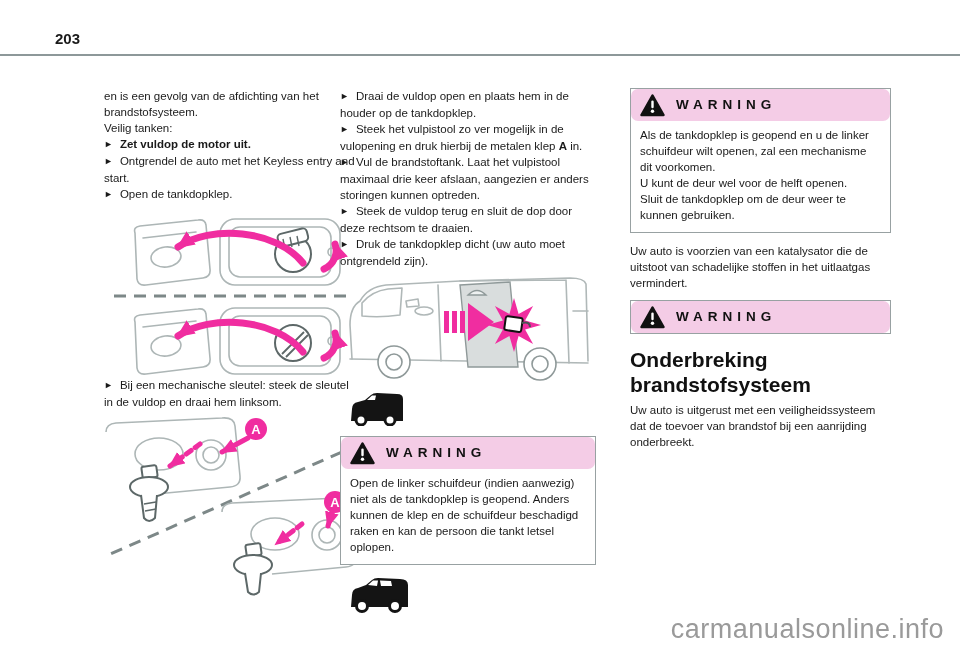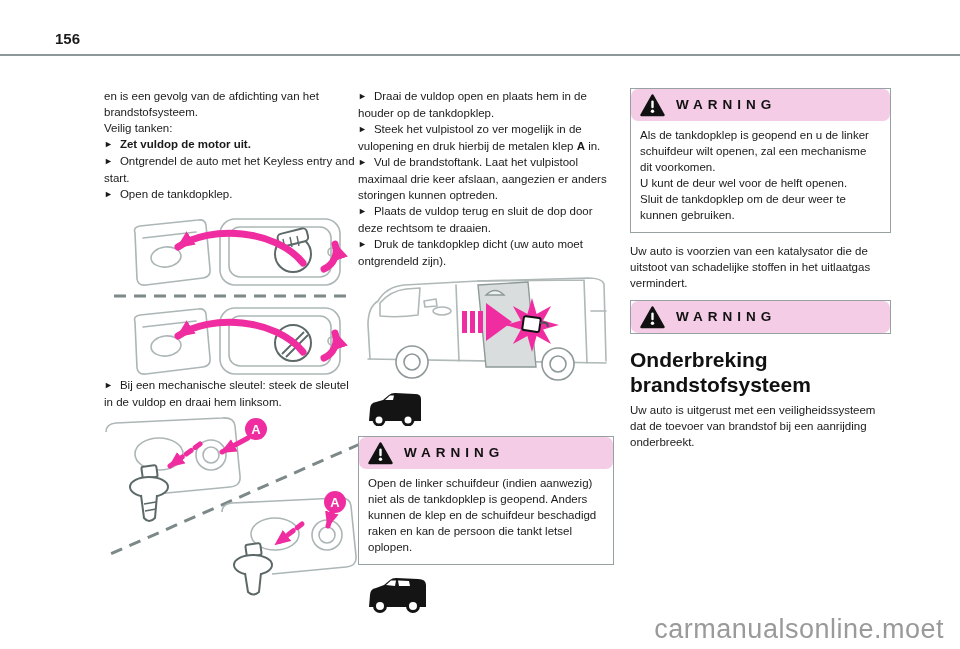--- a/index.html
+++ b/index.html
@@ -4,21 +4,21 @@
 <style>
   html,body{margin:0;padding:0;}
   body{
     width:960px;height:649px;background:#ffffff;position:relative;overflow:hidden;
     font-family:"Liberation Sans","DejaVu Sans",sans-serif;color:#1a1a1a;
   }
   .pagenum{position:absolute;left:55px;top:30px;font-size:15px;font-weight:bold;}
   .toprule{position:absolute;left:0;top:54px;width:960px;height:2px;background:#8d9899;}
   .col{position:absolute;top:88px;font-size:11.5px;line-height:16px;}
   .col1{left:104px;width:256px;}
-  .col2{left:358px;width:256px;}
+  .col2{left:340px;width:256px;}
   .col3{left:630px;width:261px;}
   .col p{margin:0;}
   .marker{font-size:9px;margin-right:7px;position:relative;top:-1px;}
   .fig{display:block;}
   .fig1{margin:8px 0 2px 6px;}
   .fig2{margin:6px 0 0 0;}
   .fig3{margin:4px 0 0 2px;}
   .vanicon{display:block;margin:10px 0 0 8px;}
   .warnbox{border:1.5px solid #98a1a2;background:#fff;}
   .wb-mid{margin-top:10px;}
@@ -26,21 +26,21 @@
   .wtxt{font-weight:bold;font-size:13.5px;letter-spacing:5px;color:#111;}
   .warnbody{padding:6px 9px 9px 9px;white-space:pre-line;}
   .warnbody.bold{font-weight:bold;line-height:17px;}
   .catalyst{margin:10px 0 9px 0 !important;}
   .heading{font-size:21px;line-height:25px;font-weight:bold;margin:13px 0 5px 0 !important;color:#111;}
   .watermark{position:absolute;right:16px;bottom:4px;font-size:27px;color:#9a9a9a;letter-spacing:0.5px;}
 </style>
 </head>
 <body>
 
-<div class="pagenum">156</div>
+<div class="pagenum">203</div>
 <div class="toprule"></div>
 
 <div class="col col1">
   <p>en is een gevolg van de afdichting van het brandstofsysteem.</p>
   <p>Veilig tanken:</p>
   <p><span class="marker">►</span><b>Zet vuldop de motor uit.</b></p>
   <p><span class="marker">►</span><span>Ontgrendel de auto met het Keyless entry and start.</span></p>
   <p><span class="marker">►</span><span>Open de tankdopklep.</span></p>
 
   <svg class="fig fig1" width="240" height="164" viewBox="0 0 240 164">
@@ -123,21 +123,21 @@
       <circle cx="231" cy="86" r="11" fill="#f02da0"></circle>
       <text x="231" y="91" text-anchor="middle" font-size="13" font-weight="bold" fill="#ffffff">A</text>
     </g>
   </svg>
 </div>
 
 <div class="col col2">
   <p><span class="marker">►</span><span>Draai de vuldop open en plaats hem in de houder op de tankdopklep.</span></p>
   <p><span class="marker">►</span><span>Steek het vulpistool zo ver mogelijk in de vulopening en druk hierbij de metalen klep </span><b>A</b><span> in.</span></p>
   <p><span class="marker">►</span><span>Vul de brandstoftank. Laat het vulpistool maximaal drie keer afslaan, aangezien er anders storingen kunnen optreden.</span></p>
-  <p><span class="marker">►</span><span>Plaats de vuldop terug en sluit de dop door deze rechtsom te draaien.</span></p>
+  <p><span class="marker">►</span><span>Steek de vuldop terug en sluit de dop door deze rechtsom te draaien.</span></p>
   <p><span class="marker">►</span><span>Druk de tankdopklep dicht (uw auto moet ontgrendeld zijn).</span></p>
 
   <svg class="fig fig3" width="254" height="108" viewBox="0 0 254 108">
     <g stroke="#b0b8b8" stroke-width="1.6" fill="none" stroke-linecap="round" stroke-linejoin="round">
       <path d="M10 86 L8 52 Q8 34 18 28 Q26 14 44 12 L118 8 L228 5 Q242 5 244 11 L246 88"></path>
       <path d="M8 86 L246 90"></path>
       <path d="M20 30 Q30 18 46 16 L60 15 L58 42 Q38 45 20 43 Z"></path>
       <path d="M64 28 l12 -2 l1 7 l-12 1 z"></path>
       <path d="M96 12 L99 88"></path>
       <ellipse cx="82" cy="38" rx="9" ry="4"></ellipse>
@@ -219,13 +219,13 @@
         <circle cx="12.5" cy="17.2" r="1.7" fill="#ffffff"></circle>
       </svg>
       <span class="wtxt">WARNING</span>
     </div>
   </div>
 
   <p class="heading">Onderbreking brandstofsysteem</p>
   <p>Uw auto is uitgerust met een veiligheidssysteem dat de toevoer van brandstof bij een aanrijding onderbreekt.</p>
 </div>
 
-<div class="watermark">carmanualsonline.moet</div>
+<div class="watermark">carmanualsonline.info</div>
 
 </body></html>

